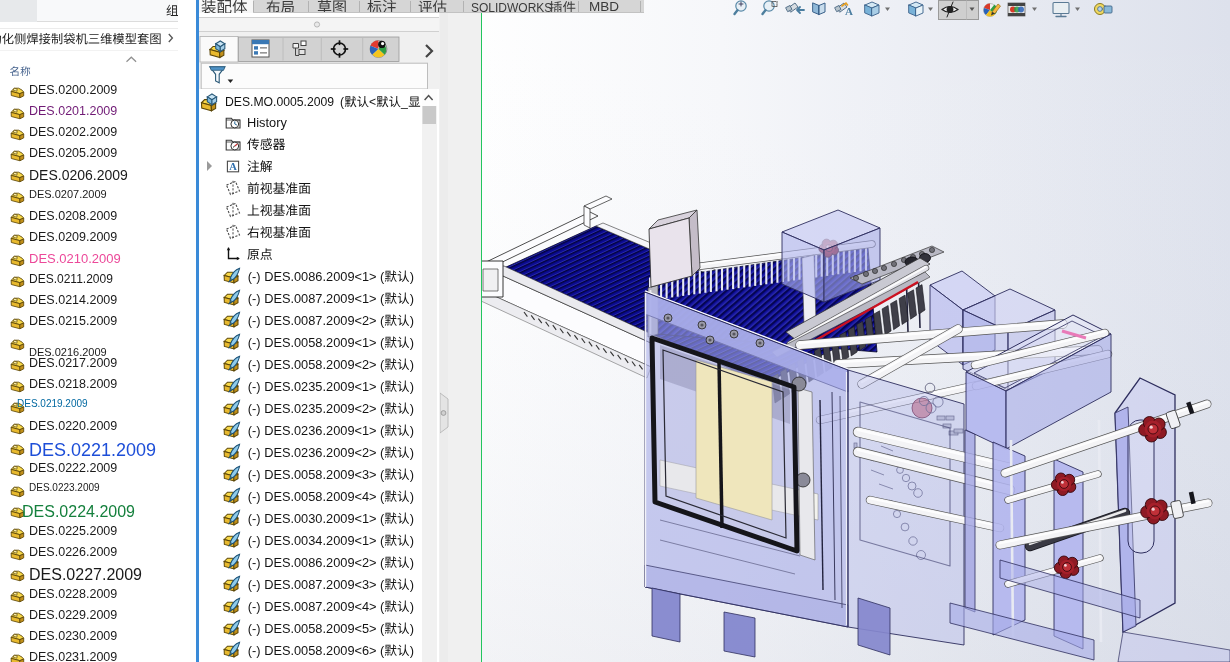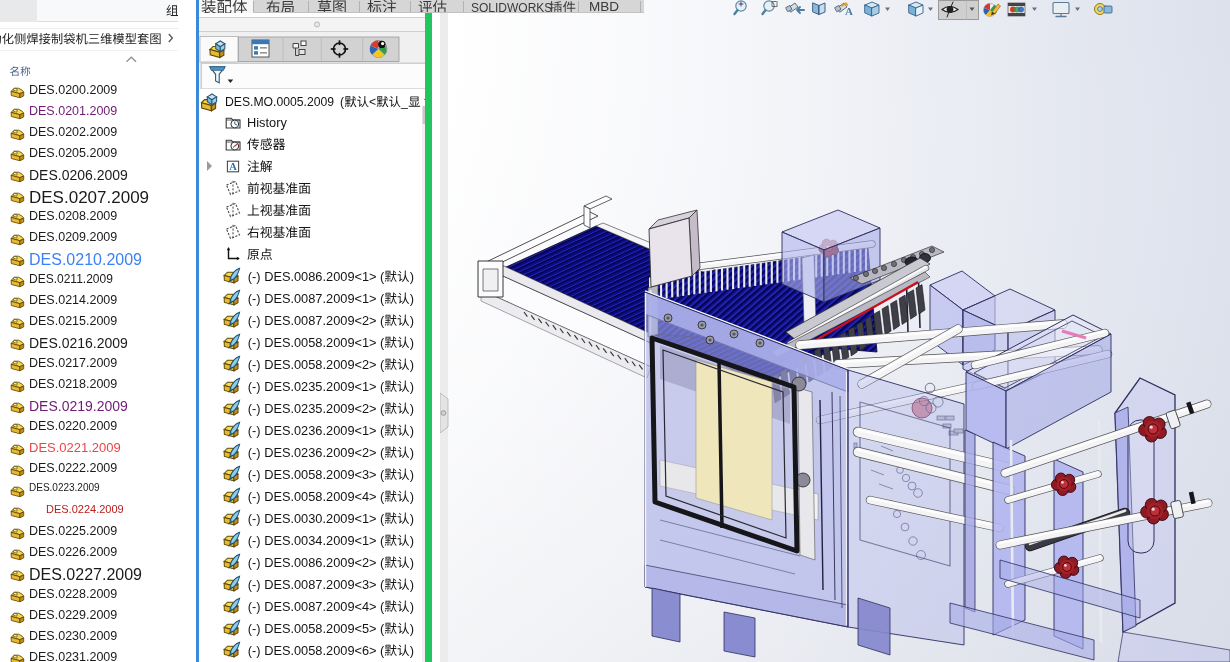--- a/index.html
+++ b/index.html
@@ -525,81 +525,81 @@
       <use href="#ic-part"></use>
     </svg>
     <div style="position:absolute;left:29px;top:146px;font-size:12.5px;color:#1a1a1a;white-space:nowrap">DES.0205.2009</div>
     <svg style="position:absolute;left:10px;top:168.5px" width="15" height="15" viewBox="0 0 16 16">
       <use href="#ic-part"></use>
     </svg>
     <div style="position:absolute;left:29px;top:167px;font-size:14px;color:#1a1a1a;white-space:nowrap">DES.0206.2009</div>
     <svg style="position:absolute;left:10px;top:189.5px" width="15" height="15" viewBox="0 0 16 16">
       <use href="#ic-part"></use>
     </svg>
-    <div style="position:absolute;left:29px;top:188px;font-size:17px;color:#1a1a1a;white-space:nowrap">DES.0207.2009</div>
+    <div style="position:absolute;left:29px;top:188px;font-size:11px;color:#1a1a1a;white-space:nowrap">DES.0207.2009</div>
     <svg style="position:absolute;left:10px;top:210.5px" width="15" height="15" viewBox="0 0 16 16">
       <use href="#ic-part"></use>
     </svg>
     <div style="position:absolute;left:29px;top:209px;font-size:12.5px;color:#1a1a1a;white-space:nowrap">DES.0208.2009</div>
     <svg style="position:absolute;left:10px;top:231.5px" width="15" height="15" viewBox="0 0 16 16">
       <use href="#ic-part"></use>
     </svg>
     <div style="position:absolute;left:29px;top:230px;font-size:12.5px;color:#1a1a1a;white-space:nowrap">DES.0209.2009</div>
     <svg style="position:absolute;left:10px;top:252.5px" width="15" height="15" viewBox="0 0 16 16">
       <use href="#ic-part"></use>
     </svg>
-    <div style="position:absolute;left:29px;top:251px;font-size:16px;color:#3b82f6;white-space:nowrap">DES.0210.2009</div>
+    <div style="position:absolute;left:29px;top:251px;font-size:13px;color:#ec4899;white-space:nowrap">DES.0210.2009</div>
     <svg style="position:absolute;left:10px;top:273.5px" width="15" height="15" viewBox="0 0 16 16">
       <use href="#ic-part"></use>
     </svg>
     <div style="position:absolute;left:29px;top:272px;font-size:12px;color:#1a1a1a;white-space:nowrap">DES.0211.2009</div>
     <svg style="position:absolute;left:10px;top:294.5px" width="15" height="15" viewBox="0 0 16 16">
       <use href="#ic-part"></use>
     </svg>
     <div style="position:absolute;left:29px;top:293px;font-size:12.5px;color:#1a1a1a;white-space:nowrap">DES.0214.2009</div>
     <svg style="position:absolute;left:10px;top:315.5px" width="15" height="15" viewBox="0 0 16 16">
       <use href="#ic-part"></use>
     </svg>
     <div style="position:absolute;left:29px;top:314px;font-size:12.5px;color:#1a1a1a;white-space:nowrap">DES.0215.2009</div>
     <svg style="position:absolute;left:10px;top:336.5px" width="15" height="15" viewBox="0 0 16 16">
       <use href="#ic-part"></use>
     </svg>
-    <div style="position:absolute;left:29px;top:335px;font-size:14px;color:#1a1a1a;white-space:nowrap">DES.0216.2009</div>
+    <div style="position:absolute;left:29px;top:346px;font-size:11px;color:#1a1a1a;white-space:nowrap">DES.0216.2009</div>
     <svg style="position:absolute;left:10px;top:357.5px" width="15" height="15" viewBox="0 0 16 16">
       <use href="#ic-part"></use>
     </svg>
     <div style="position:absolute;left:29px;top:356px;font-size:12.5px;color:#1a1a1a;white-space:nowrap">DES.0217.2009</div>
     <svg style="position:absolute;left:10px;top:378.5px" width="15" height="15" viewBox="0 0 16 16">
       <use href="#ic-part"></use>
     </svg>
     <div style="position:absolute;left:29px;top:377px;font-size:12.5px;color:#1a1a1a;white-space:nowrap">DES.0218.2009</div>
     <svg style="position:absolute;left:10px;top:399.5px" width="15" height="15" viewBox="0 0 16 16">
       <use href="#ic-part"></use>
     </svg>
-    <div style="position:absolute;left:29px;top:398px;font-size:14px;color:#701a75;white-space:nowrap">DES.0219.2009</div>
+    <div style="position:absolute;left:17px;top:398px;font-size:10px;color:#0369a1;white-space:nowrap">DES.0219.2009</div>
     <svg style="position:absolute;left:10px;top:420.5px" width="15" height="15" viewBox="0 0 16 16">
       <use href="#ic-part"></use>
     </svg>
     <div style="position:absolute;left:29px;top:419px;font-size:12.5px;color:#1a1a1a;white-space:nowrap">DES.0220.2009</div>
     <svg style="position:absolute;left:10px;top:441.5px" width="15" height="15" viewBox="0 0 16 16">
       <use href="#ic-part"></use>
     </svg>
-    <div style="position:absolute;left:29px;top:440px;font-size:13px;color:#ef4444;white-space:nowrap">DES.0221.2009</div>
+    <div style="position:absolute;left:29px;top:440px;font-size:18px;color:#1d4ed8;white-space:nowrap">DES.0221.2009</div>
     <svg style="position:absolute;left:10px;top:462.5px" width="15" height="15" viewBox="0 0 16 16">
       <use href="#ic-part"></use>
     </svg>
     <div style="position:absolute;left:29px;top:461px;font-size:12.5px;color:#1a1a1a;white-space:nowrap">DES.0222.2009</div>
     <svg style="position:absolute;left:10px;top:483.5px" width="15" height="15" viewBox="0 0 16 16">
       <use href="#ic-part"></use>
     </svg>
     <div style="position:absolute;left:29px;top:482px;font-size:10px;color:#1a1a1a;white-space:nowrap">DES.0223.2009</div>
     <svg style="position:absolute;left:10px;top:504.5px" width="15" height="15" viewBox="0 0 16 16">
       <use href="#ic-part"></use>
     </svg>
-    <div style="position:absolute;left:46px;top:503px;font-size:11px;color:#b91c1c;white-space:nowrap">DES.0224.2009</div>
+    <div style="position:absolute;left:22px;top:503px;font-size:16px;color:#15803d;white-space:nowrap">DES.0224.2009</div>
     <svg style="position:absolute;left:10px;top:525.5px" width="15" height="15" viewBox="0 0 16 16">
       <use href="#ic-part"></use>
     </svg>
     <div style="position:absolute;left:29px;top:524px;font-size:12.5px;color:#1a1a1a;white-space:nowrap">DES.0225.2009</div>
     <svg style="position:absolute;left:10px;top:546.5px" width="15" height="15" viewBox="0 0 16 16">
       <use href="#ic-part"></use>
     </svg>
     <div style="position:absolute;left:29px;top:545px;font-size:12.5px;color:#1a1a1a;white-space:nowrap">DES.0226.2009</div>
     <svg style="position:absolute;left:10px;top:567.5px" width="15" height="15" viewBox="0 0 16 16">
       <use href="#ic-part"></use>
@@ -687,21 +687,21 @@
       <use href="#u4F30" x="1000"></use>
     </g>
     <text x="471" y="11.6" font-family="Liberation Sans" font-size="12px" fill="#3a3a3a">SOLIDWORKS</text>
     <g transform="translate(549,12.4) scale(0.01350)" fill="#3a3a3a">
       <use href="#u63D2" x="0"></use>
       <use href="#u4EF6" x="1000"></use>
     </g>
     <text x="589" y="11.4" font-family="Liberation Sans" font-size="13.5px" fill="#3a3a3a">MBD</text>
     <line x1="253" y1="12.5" x2="644" y2="12.5" stroke="#c2c2c2" stroke-width="1"></line>
   </svg>
-<div style="position:absolute;left:199px;top:13px;width:233px;height:649px;background:#f0f0f0;border-right:7px solid #22c55e;overflow:hidden">
+<div style="position:absolute;left:199px;top:13px;width:283px;height:649px;background:#f0f0f0;border-right:1px solid #22c55e;overflow:hidden">
     <svg width="240" height="649" style="position:absolute;left:0;top:0">
       <rect x="0" y="0" width="240" height="4" fill="#ffffff"></rect>
       <line x1="0" y1="4.5" x2="240" y2="4.5" stroke="#d0d0d0"></line>
       <rect x="0" y="5" width="240" height="13" fill="#f4f4f4"></rect>
       <circle cx="118" cy="11.5" r="2.6" fill="#e8e8e8" stroke="#a8a8a8" stroke-width="0.8"></circle>
       <line x1="0" y1="18.5" x2="240" y2="18.5" stroke="#d0d0d0"></line>
       <rect x="39.5" y="24" width="160.5" height="24.5" fill="#d2d2d2" stroke="#9a9a9a" stroke-width="0.8"></rect>
       <rect x="1" y="23.5" width="38" height="25.5" fill="#fafafa" stroke="#b0b0b0" stroke-width="0.8"></rect>
       <line x1="84" y1="25" x2="84" y2="47.5" stroke="#b8b8b8" stroke-width="0.8"></line>
       <line x1="122.3" y1="25" x2="122.3" y2="47.5" stroke="#b8b8b8" stroke-width="0.8"></line>

